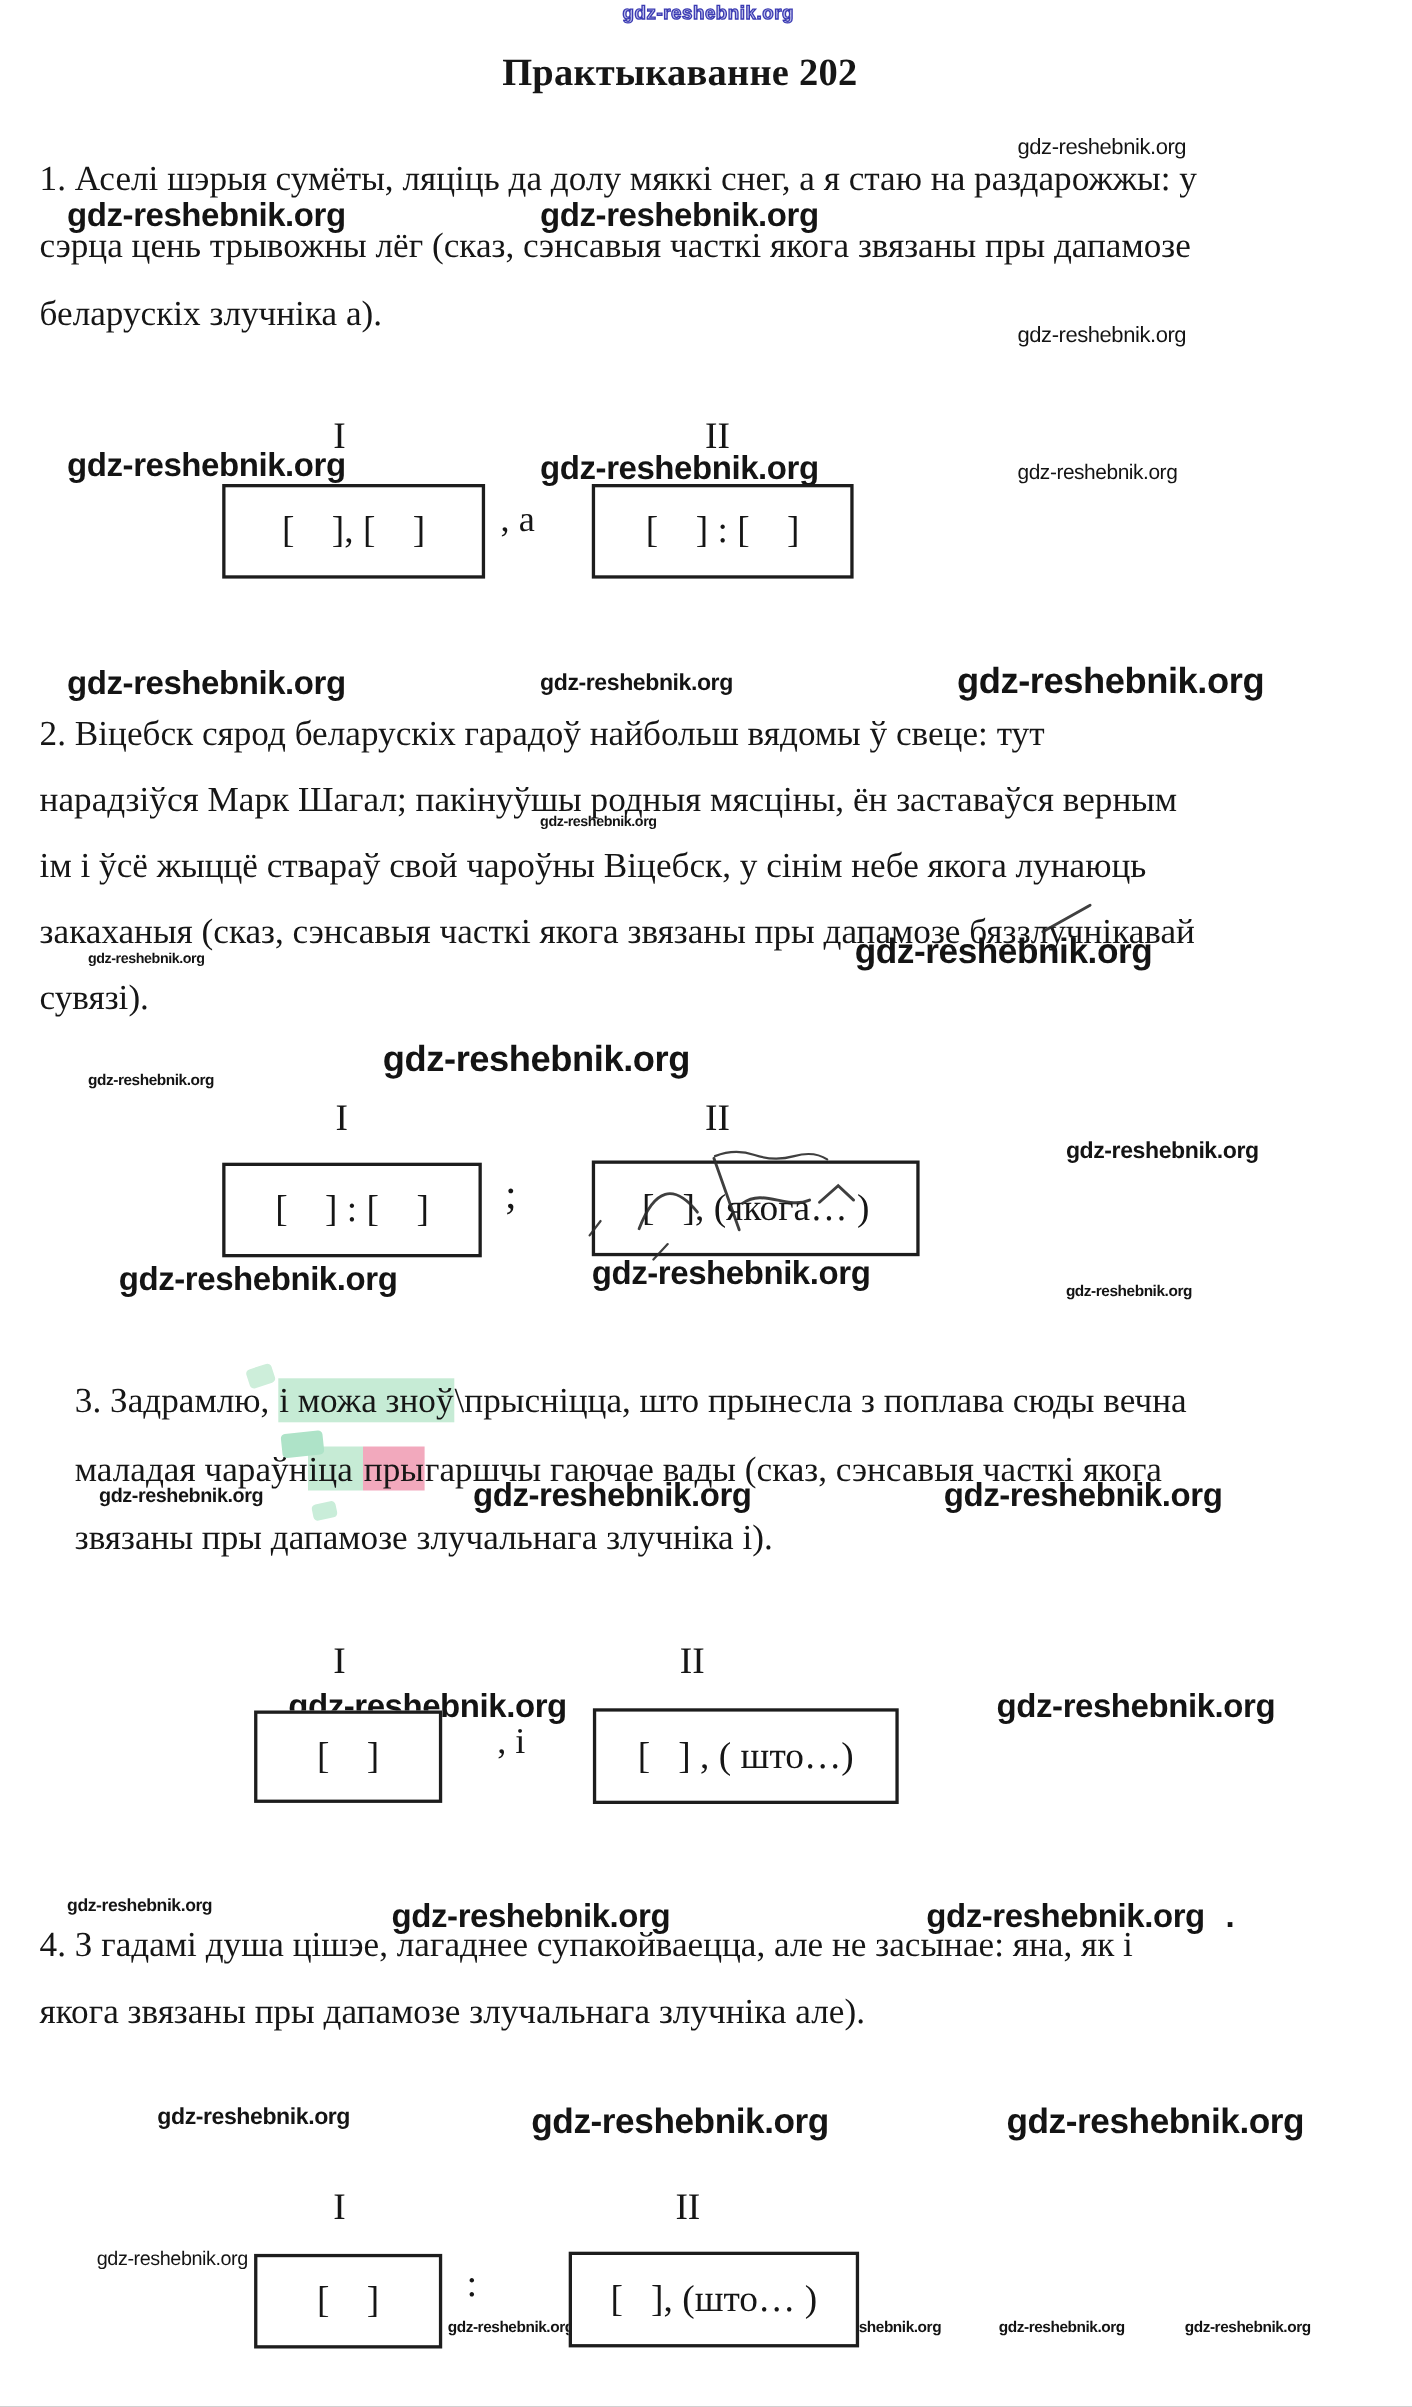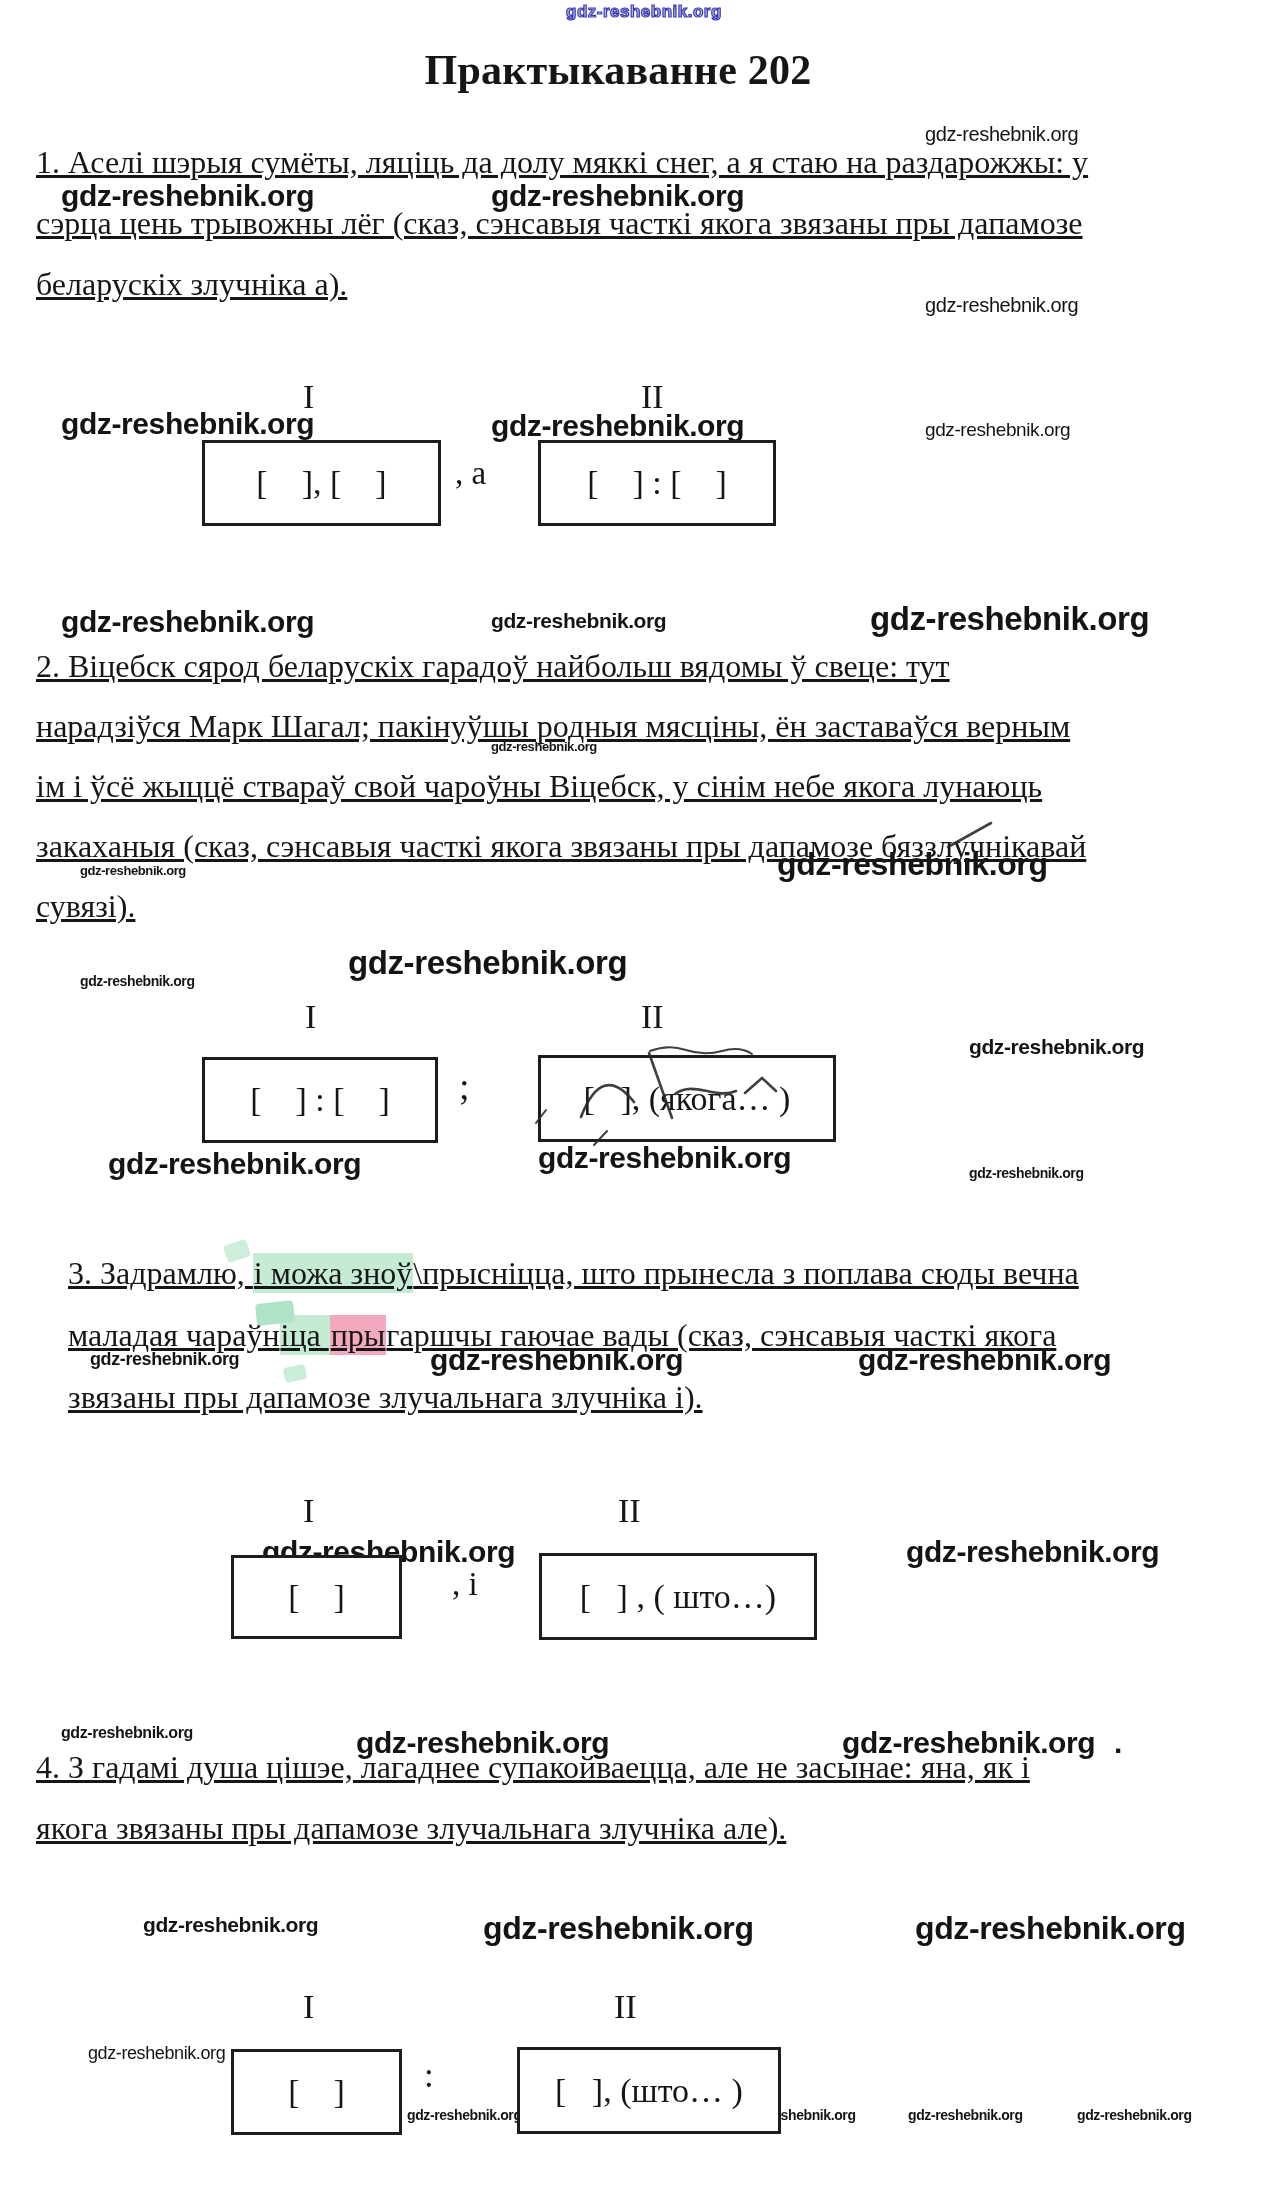--- a/index.html
+++ b/index.html
@@ -23,28 +23,27 @@
   }
   .wm.blue{
     color:#bcbde8;
     -webkit-text-stroke:1.2px #3a3ab2;
     letter-spacing:0.5px;
   }
   .page-title{
     position:absolute;
     left:0;top:46px;width:1236px;
     text-align:center;
-    font-size:42px;font-weight:700;
+    font-size:35px;font-weight:700;
     letter-spacing:0.2px;
   }
   .para{
     position:absolute;left:36px;
     font-size:32px;
     white-space:nowrap;
-    text-decoration:underline;
   }
   .para .tline{white-space:nowrap;}
   .p1 .tline{line-height:61px;}
   .p2 .tline{line-height:60px;}
   .p3 .tline{line-height:62px;margin-left:32px;}
   .p4 .tline{line-height:61px;}
   .hl-mint{background:#c6ebd5;padding:2px 1px;}
   .hl-pink{background:#f2a9bd;padding:2px 1px;}
   .blob{position:absolute;border-radius:4px;}
   .numeral{

